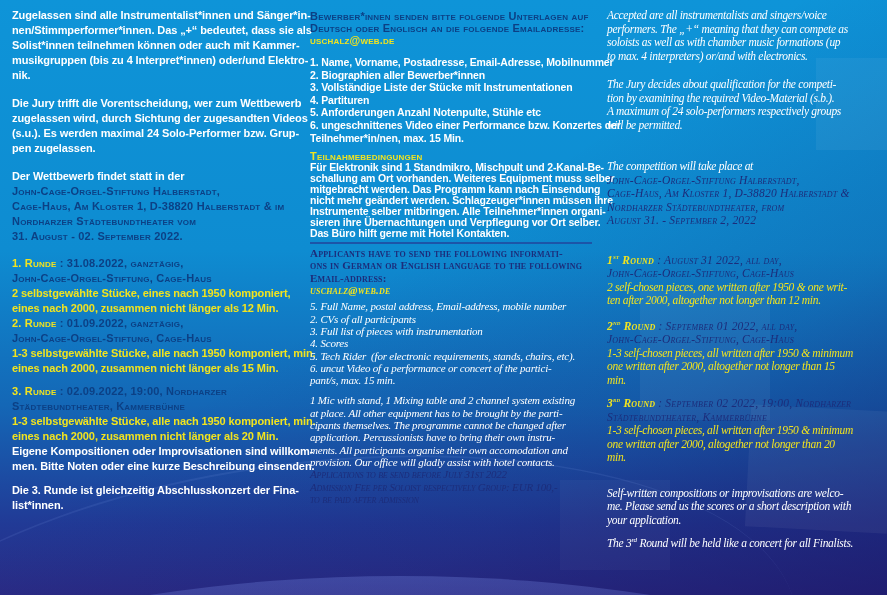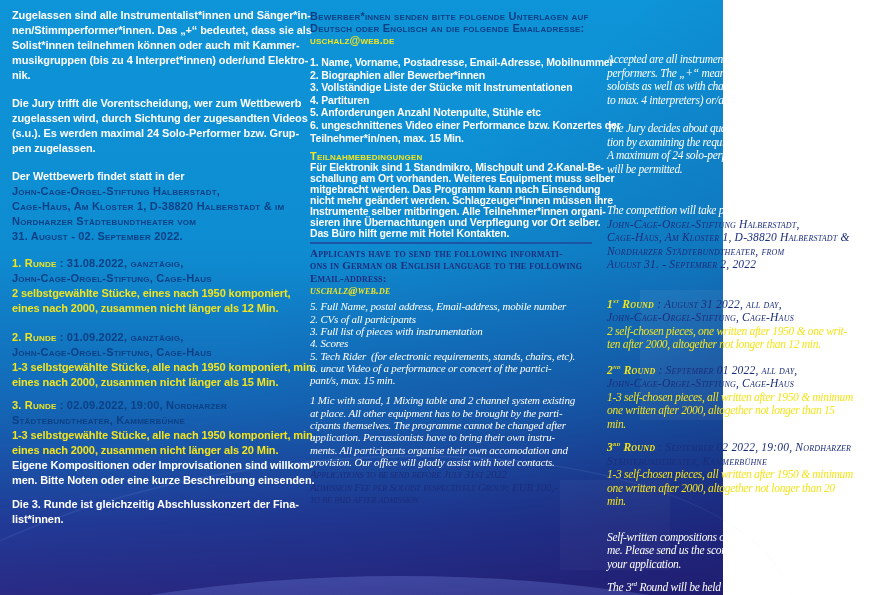--- a/index.html
+++ b/index.html
@@ -1,17 +1,17 @@
 <!DOCTYPE html>
 <html><head>
 <meta charset="utf-8">
 <style>
   html,body{margin:0;padding:0;}
   body{width:887px;height:595px;overflow:hidden;font-family:"Liberation Sans",sans-serif;}
-  .poster{position:relative;width:723px;height:595px;
+  .poster{position:relative;width:887px;height:595px;
     background:
       linear-gradient(to top left, rgba(24,18,96,0.55) 0%, rgba(24,18,96,0.18) 28%, rgba(24,18,96,0) 55%),
       linear-gradient(to bottom, #0e94d8 0%, #0e8cd1 42%, #1467b6 68%, #213a96 88%, #2a2b85 100%);
     text-decoration: underline;
   }
   
   .tile{position:absolute;background:rgba(255,255,255,0.05);}
   .tile1{left:640px;top:290px;width:130px;height:130px;}
   .tile2{left:748px;top:408px;width:142px;height:122px;transform:rotate(3deg);}
   .tile3{left:816px;top:58px;width:72px;height:92px;}
@@ -41,25 +41,25 @@
   
   .col-mid{left:310px;top:10px;width:282px;font-size:10.5px;font-weight:bold;letter-spacing:-0.15px;}
   .mid-hdr{font-size:11px;line-height:12px;}
   .mid-list{line-height:12.6px;}
   .mid-body{line-height:11px;}
   .mid-caps{line-height:12.4px;}
   .divider{height:2px;background:#1c55a8;margin:3px 0;}
   .en{font-family:"Liberation Serif",serif;font-style:italic;font-weight:normal;font-size:11px;line-height:12.3px;letter-spacing:-0.2px;}
   
   .col-right{left:607px;top:9px;width:278px;font-family:"Liberation Serif",serif;font-style:italic;
-    font-size:11.5px;line-height:13.5px;letter-spacing:-0.3px;margin-top:44px;}
+    font-size:11.5px;line-height:13.5px;letter-spacing:-0.3px;}
 
   
   .g4{margin-bottom:4px;}.g6{margin-bottom:6px;}.g8{margin-bottom:8px;}.g9{margin-bottom:9px;}
-  .g10{margin-bottom:10px;}.g12{margin-bottom:12px;}.g13{margin-bottom:13px;}.g14{margin-bottom:14px;}
+  .g10{margin-bottom:10px;}.g12{margin-bottom:12px;}.g13{margin-bottom:13px;}.g14{margin-bottom:0;}
   .g15{margin-bottom:15px;}.g16{}.g22{margin-bottom:22px;}.g26{margin-bottom:26px;}
   .g28{margin-bottom:28px;}
 </style>
 </head>
 <body>
 
 <div class="poster">
   <div class="tile tile1"></div>
   <div class="tile tile2"></div>
   <div class="tile tile3"></div>

